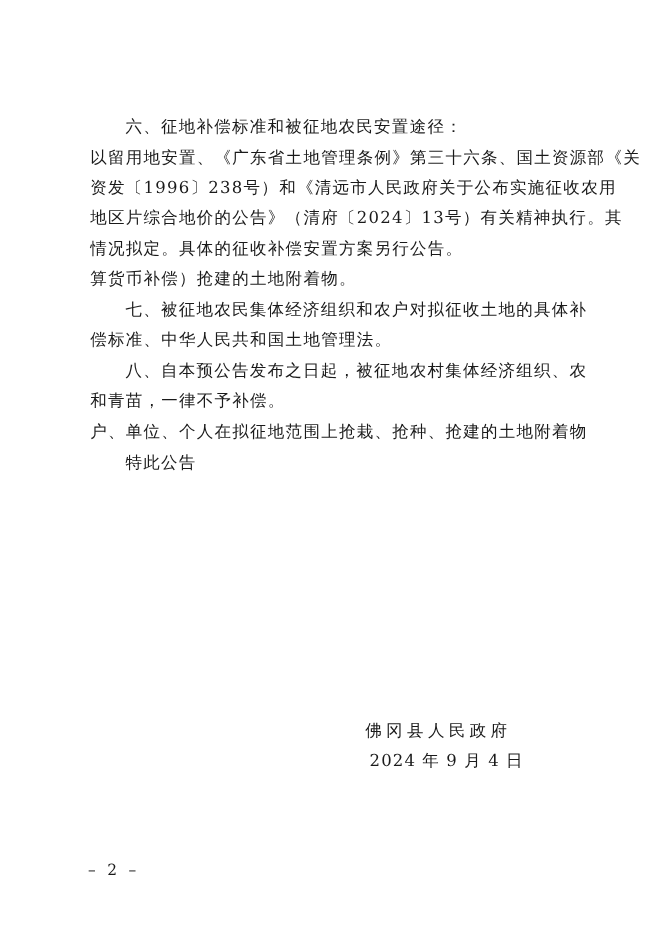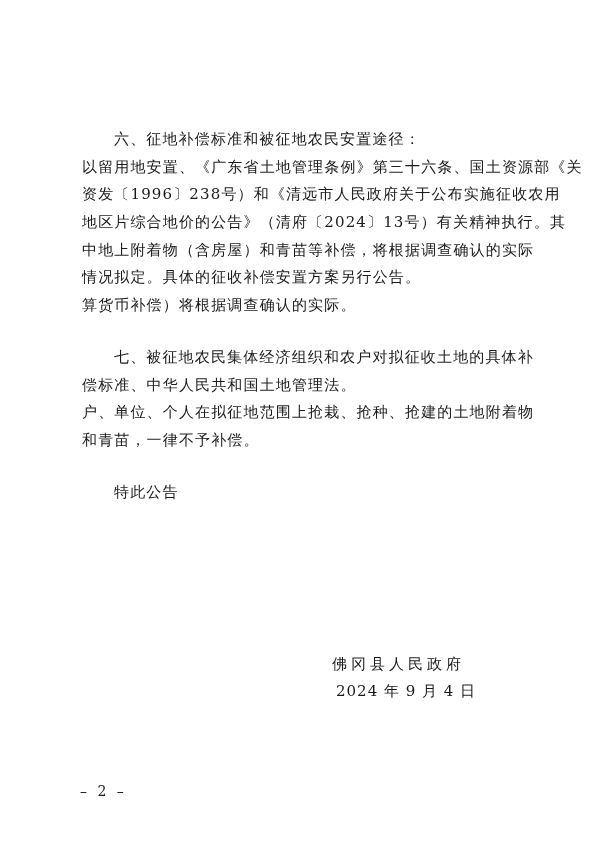--- a/index.html
+++ b/index.html
@@ -2,42 +2,42 @@
 <html><head>
 <meta charset="utf-8">
 <style>
   html, body { margin:0; padding:0; background:#ffffff; }
   body { width:600px; height:848px; position:relative; overflow:hidden;
          font-family: "DejaVu Serif", "Liberation Serif", serif; color:#1a1a1a; }
   .page { position:absolute; left:0; top:0; width:600px; height:848px; background:#fff; }
   .body-text { position:absolute; left:82px; top:102px; width:440px; }
   .line { height:27.7px; line-height:27.7px; font-size:15px; white-space:nowrap;
           letter-spacing:1.15px; }
-  .indent { padding-left:32px;margin-top:24px; }
+  .indent { padding-left:32px; }
   .sig { position:absolute; left:0; width:600px; font-size:15px; white-space:nowrap; }
   .sig-org { top:655px; left:332px; letter-spacing:4px; }
   .sig-date { top:682px; left:336px; letter-spacing:1px; }
   .page-num { position:absolute; left:80px; top:783px; font-size:14px; letter-spacing:3px; }
 </style>
 </head>
 <body>
 
 <div class="page">
   <div class="body-text">
     <div class="line indent">六、征地补偿标准和被征地农民安置途径：</div>
     <div class="line">以留用地安置、《广东省土地管理条例》第三十六条、国土资源部《关</div>
     <div class="line">资发〔1996〕238号）和《清远市人民政府关于公布实施征收农用</div>
     <div class="line">地区片综合地价的公告》（清府〔2024〕13号）有关精神执行。其</div>
-    <div class="line">中地上附着物（含房屋）和青苗等补偿，将根据调查确认的实际</div>
     <div class="line">情况拟定。具体的征收补偿安置方案另行公告。</div>
-    <div class="line">算货币补偿）将根据调查确认的实际。</div>
+    <div class="line">算货币补偿）抢建的土地附着物。</div>
     <div class="line indent">七、被征地农民集体经济组织和农户对拟征收土地的具体补</div>
     <div class="line">偿标准、中华人民共和国土地管理法。</div>
+    <div class="line indent">八、自本预公告发布之日起，被征地农村集体经济组织、农</div>
+    <div class="line">和青苗，一律不予补偿。</div>
     <div class="line">户、单位、个人在拟征地范围上抢栽、抢种、抢建的土地附着物</div>
-    <div class="line">和青苗，一律不予补偿。</div>
     <div class="line indent">特此公告</div>
   </div>
 
   <div class="sig sig-org">佛冈县人民政府</div>
   <div class="sig sig-date">2024 年 9 月 4 日</div>
 
   <div class="page-num">– 2 –</div>
 </div>
 
 </body></html>

